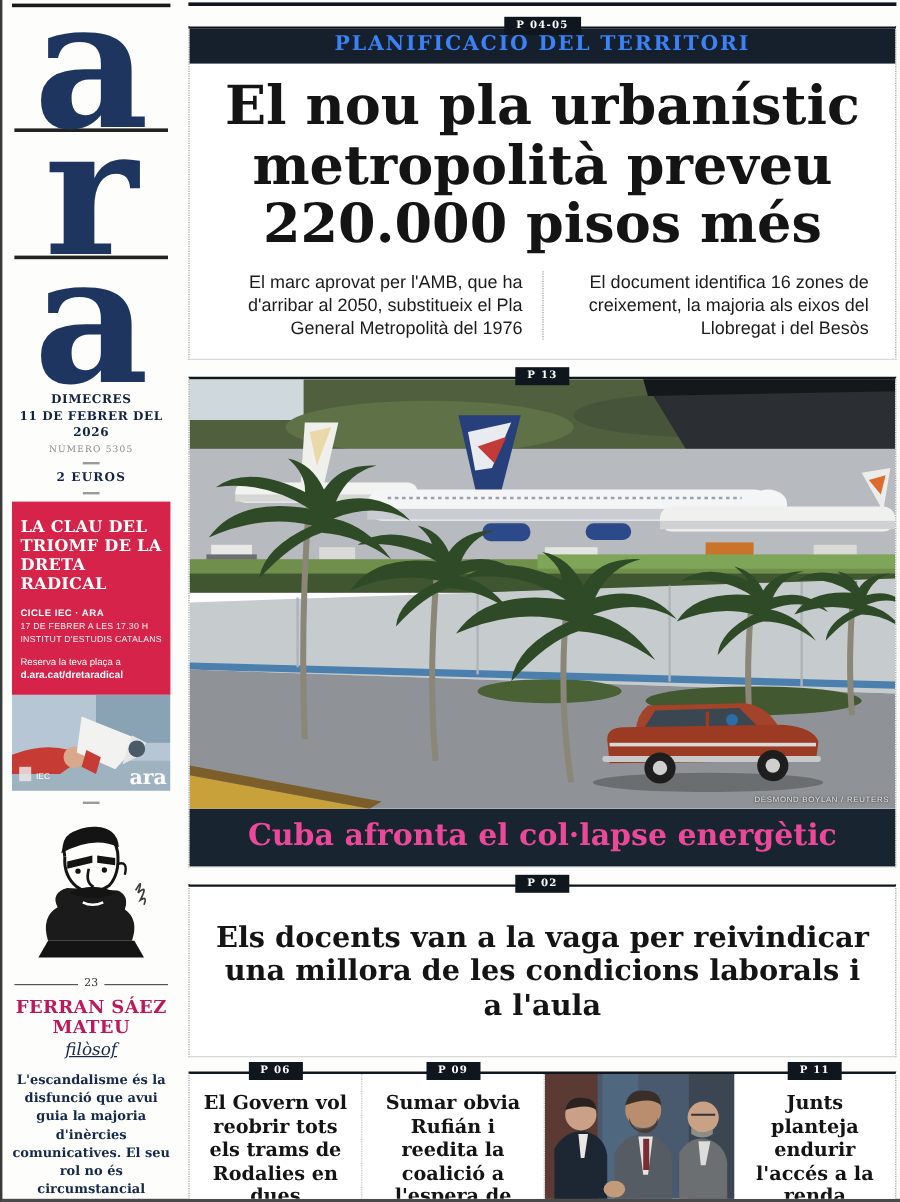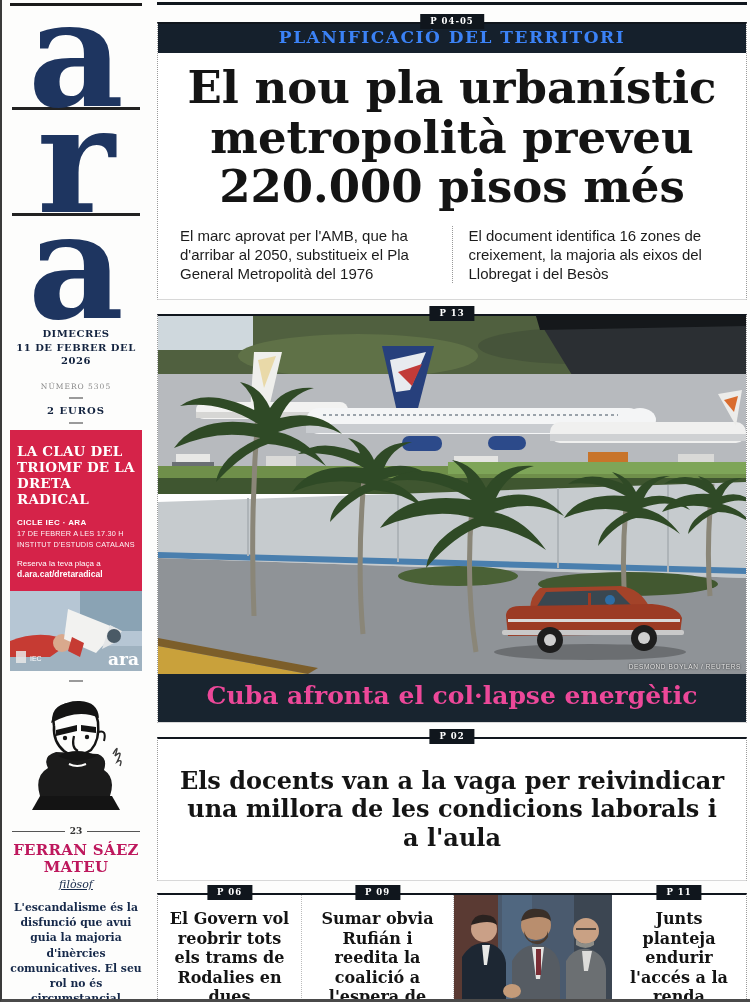--- a/index.html
+++ b/index.html
@@ -13,52 +13,52 @@
   
   .leftcol { position:absolute; left:4px; top:0; width:140px; height:1002px; overflow:hidden; }
   .toprule { height:3px; background:#1a1a1a; margin:3px 4px 0; }
   .logo-letter {
     font-family:"DejaVu Serif", serif; font-weight:700; color:#1e3560;
     font-size:148px; line-height:97px; text-align:center; height:99px; overflow:visible;
   }
   .logo-rule { height:3px; background:#222; margin:2px 6px; }
   .mast-meta { text-align:center; margin-top:10px; color:#13233f; }
   .mast-day, .mast-date { font-family:"DejaVu Serif", serif; font-weight:700; font-size:10px; letter-spacing:0.5px; line-height:1.35; }
-  .mast-issue { font-family:"DejaVu Serif", serif; font-size:7.5px; color:#8a8a8a; letter-spacing:1px; margin-top:14px; }
+  .mast-issue { font-family:"DejaVu Serif", serif; font-size:7.5px; color:#8a8a8a; letter-spacing:1px; margin-top:2px; }
   .mini-dash { width:14px; height:2px; background:#9a9a9a; margin:6px auto; }
   .mast-price { font-family:"DejaVu Serif", serif; font-weight:700; font-size:10px; color:#13233f; letter-spacing:1px; }
   .promo { width:132px; margin:6px auto 0; }
   .promo-red { background:#d52349; color:#fff; padding:13px 7px 12px; }
   .promo-title { font-family:"DejaVu Serif", serif; font-weight:700; font-size:13.5px; line-height:1.2; letter-spacing:0.2px; }
   .promo-event { font-weight:700; font-size:8px; margin-top:11px; letter-spacing:0.4px; }
   .promo-when, .promo-venue { font-size:7.3px; margin-top:2px; opacity:0.95; letter-spacing:0.2px; }
   .promo-cta { font-size:8px; margin-top:10px; }
   .promo-url { font-weight:700; font-size:8.5px; margin-top:1px; }
   .promo-photo svg { display:block; }
   .caric { text-align:center; margin-top:14px; }
   .num-divider { display:flex; align-items:center; gap:5px; margin:8px 6px 6px; }
   .num-divider .ln { flex:1; height:1px; background:#555; }
-  .num-divider .num { font-family:"DejaVu Serif", serif; font-weight:700; font-size:9px; color:#333; }
+  .num-divider .num { font-family:"DejaVu Serif", serif; font-weight:400; font-size:9px; color:#333; }
   .op-author { font-family:"DejaVu Serif", serif; font-weight:700; font-size:15px; line-height:1.1; color:#be185d; text-align:center; letter-spacing:0.3px; }
-  .op-role { font-family:"DejaVu Serif", serif; font-style:italic; font-size:11px; color:#16294a; text-align:center; margin-top:3px; text-decoration:underline; }
+  .op-role { font-family:"DejaVu Serif", serif; font-style:italic; font-size:14px; color:#16294a; text-align:center; margin-top:3px; text-decoration:underline; }
   .op-quote { font-family:"DejaVu Serif", serif; font-weight:700; font-size:10.8px; line-height:1.4; color:#16294a; text-align:center; margin:9px 2px 0; }
   
   .rightcol { position:absolute; left:155px; top:0; width:590px; }
   .topline { height:3px; background:#10161d; margin-top:2px; }
   .story { position:relative; border-left:1px dotted #9a9a9a; border-right:1px dotted #9a9a9a; border-top:2px solid #10161d; border-bottom:1px solid #d8d8d8; background:#fff; }
   .badge {
     position:absolute; top:-10px; left:50%; transform:translateX(-50%);
     background:#10161d; color:#fff; font-family:"DejaVu Serif", serif; font-weight:700;
     font-size:8.5px; letter-spacing:1px; padding:2px 10px 3px; white-space:nowrap; z-index:5;
   }
   .story-lead { margin-top:17px; }
   .kicker { background:#15202c; color:#3b82f6; font-family:"DejaVu Serif", serif; font-weight:700; font-size:17px; text-align:center; letter-spacing:1.5px; padding:3px 0 6px; }
   .headline-lead { font-family:"DejaVu Serif", serif; font-weight:700; font-size:45px; line-height:1.1; color:#141414; text-align:center; max-width:560px; margin:10px auto 14px; }
   .subheads { display:flex; padding:0 6px 16px; }
-  .subhead { flex:1; font-size:15px; line-height:1.28; color:#1c1c1c; text-align:left; padding:0 16px; }
+  .subhead { flex:1; font-size:15px; line-height:1.28; color:#1c1c1c; text-align:right; padding:0 16px; }
   .subhead + .subhead { border-left:1px dotted #999; }
   .story-photo { margin-top:14px; }
   .photo-wrap { position:relative; }
   .photo-wrap svg { display:block; }
   .photo-credit { position:absolute; right:5px; bottom:4px; font-size:6.5px; color:#e9e9e9; letter-spacing:0.6px; text-shadow:0 0 2px #000; }
   .caption { background:#18242f; text-align:center; padding:7px 22px 12px; }
   .caption-title { font-family:"DejaVu Serif", serif; font-weight:700; font-size:25px; color:#ec4899; }
   .caption-deck { font-size:10px; line-height:1.4; color:#c9d2da; margin-top:4px; }
   .story-strike { margin-top:14px; padding:16px 18px 16px; }
   .headline-strike { font-family:"DejaVu Serif", serif; font-weight:700; font-size:24px; line-height:1.18; color:#141414; text-align:center; max-width:552px; margin:12px auto; }

